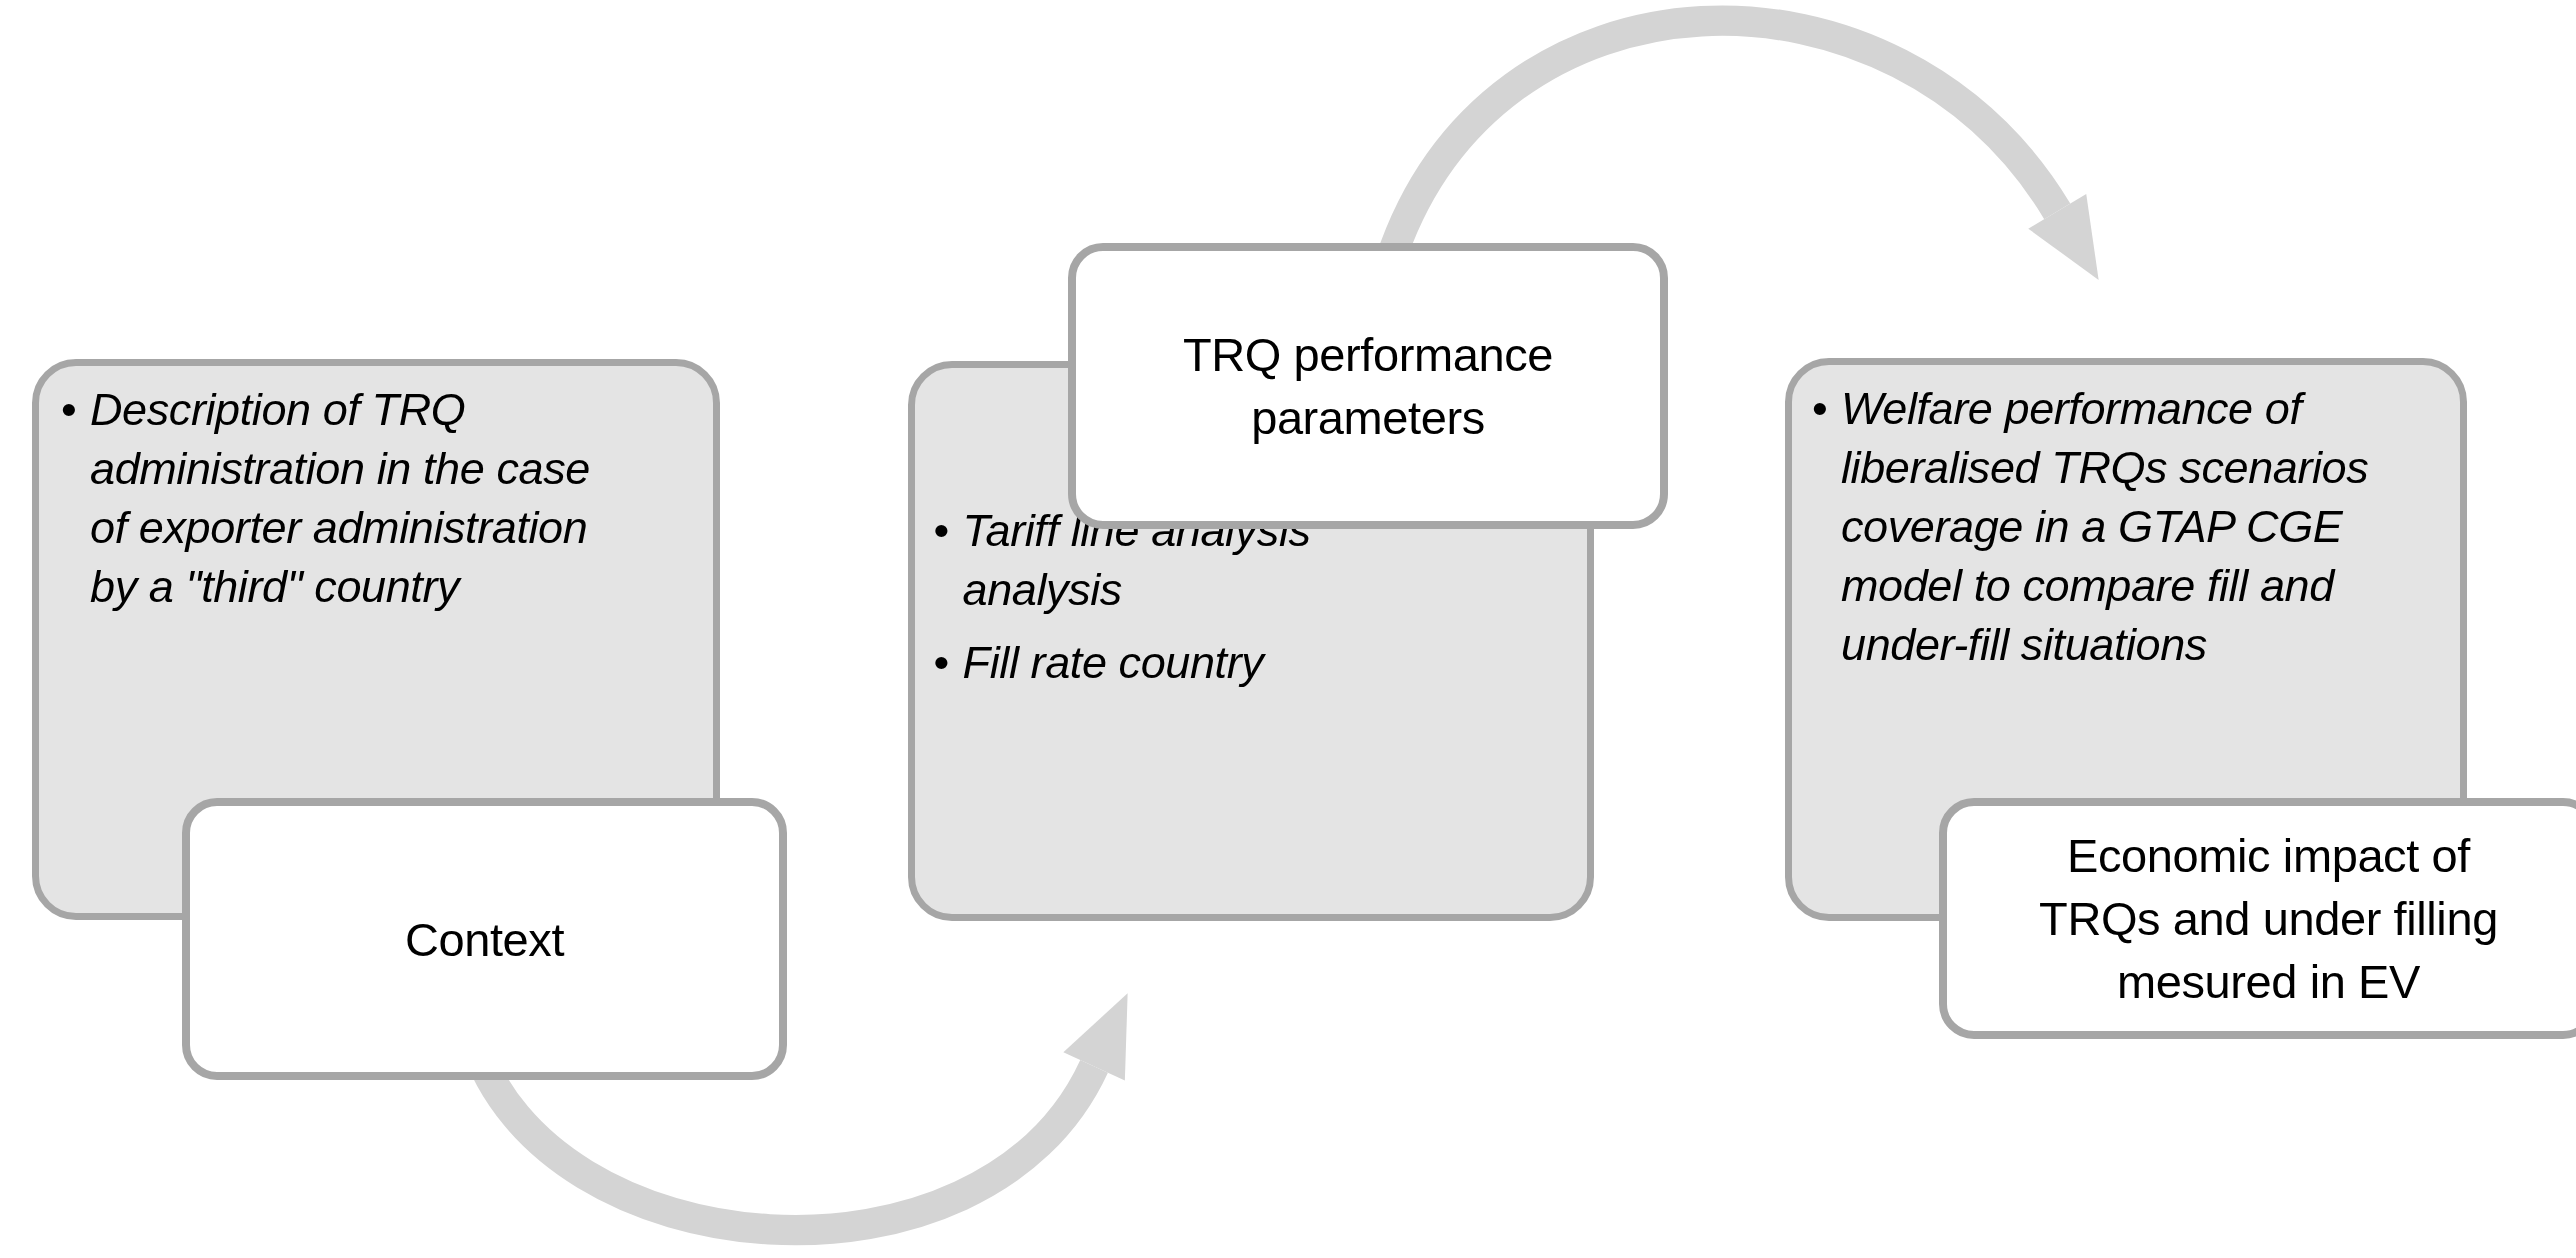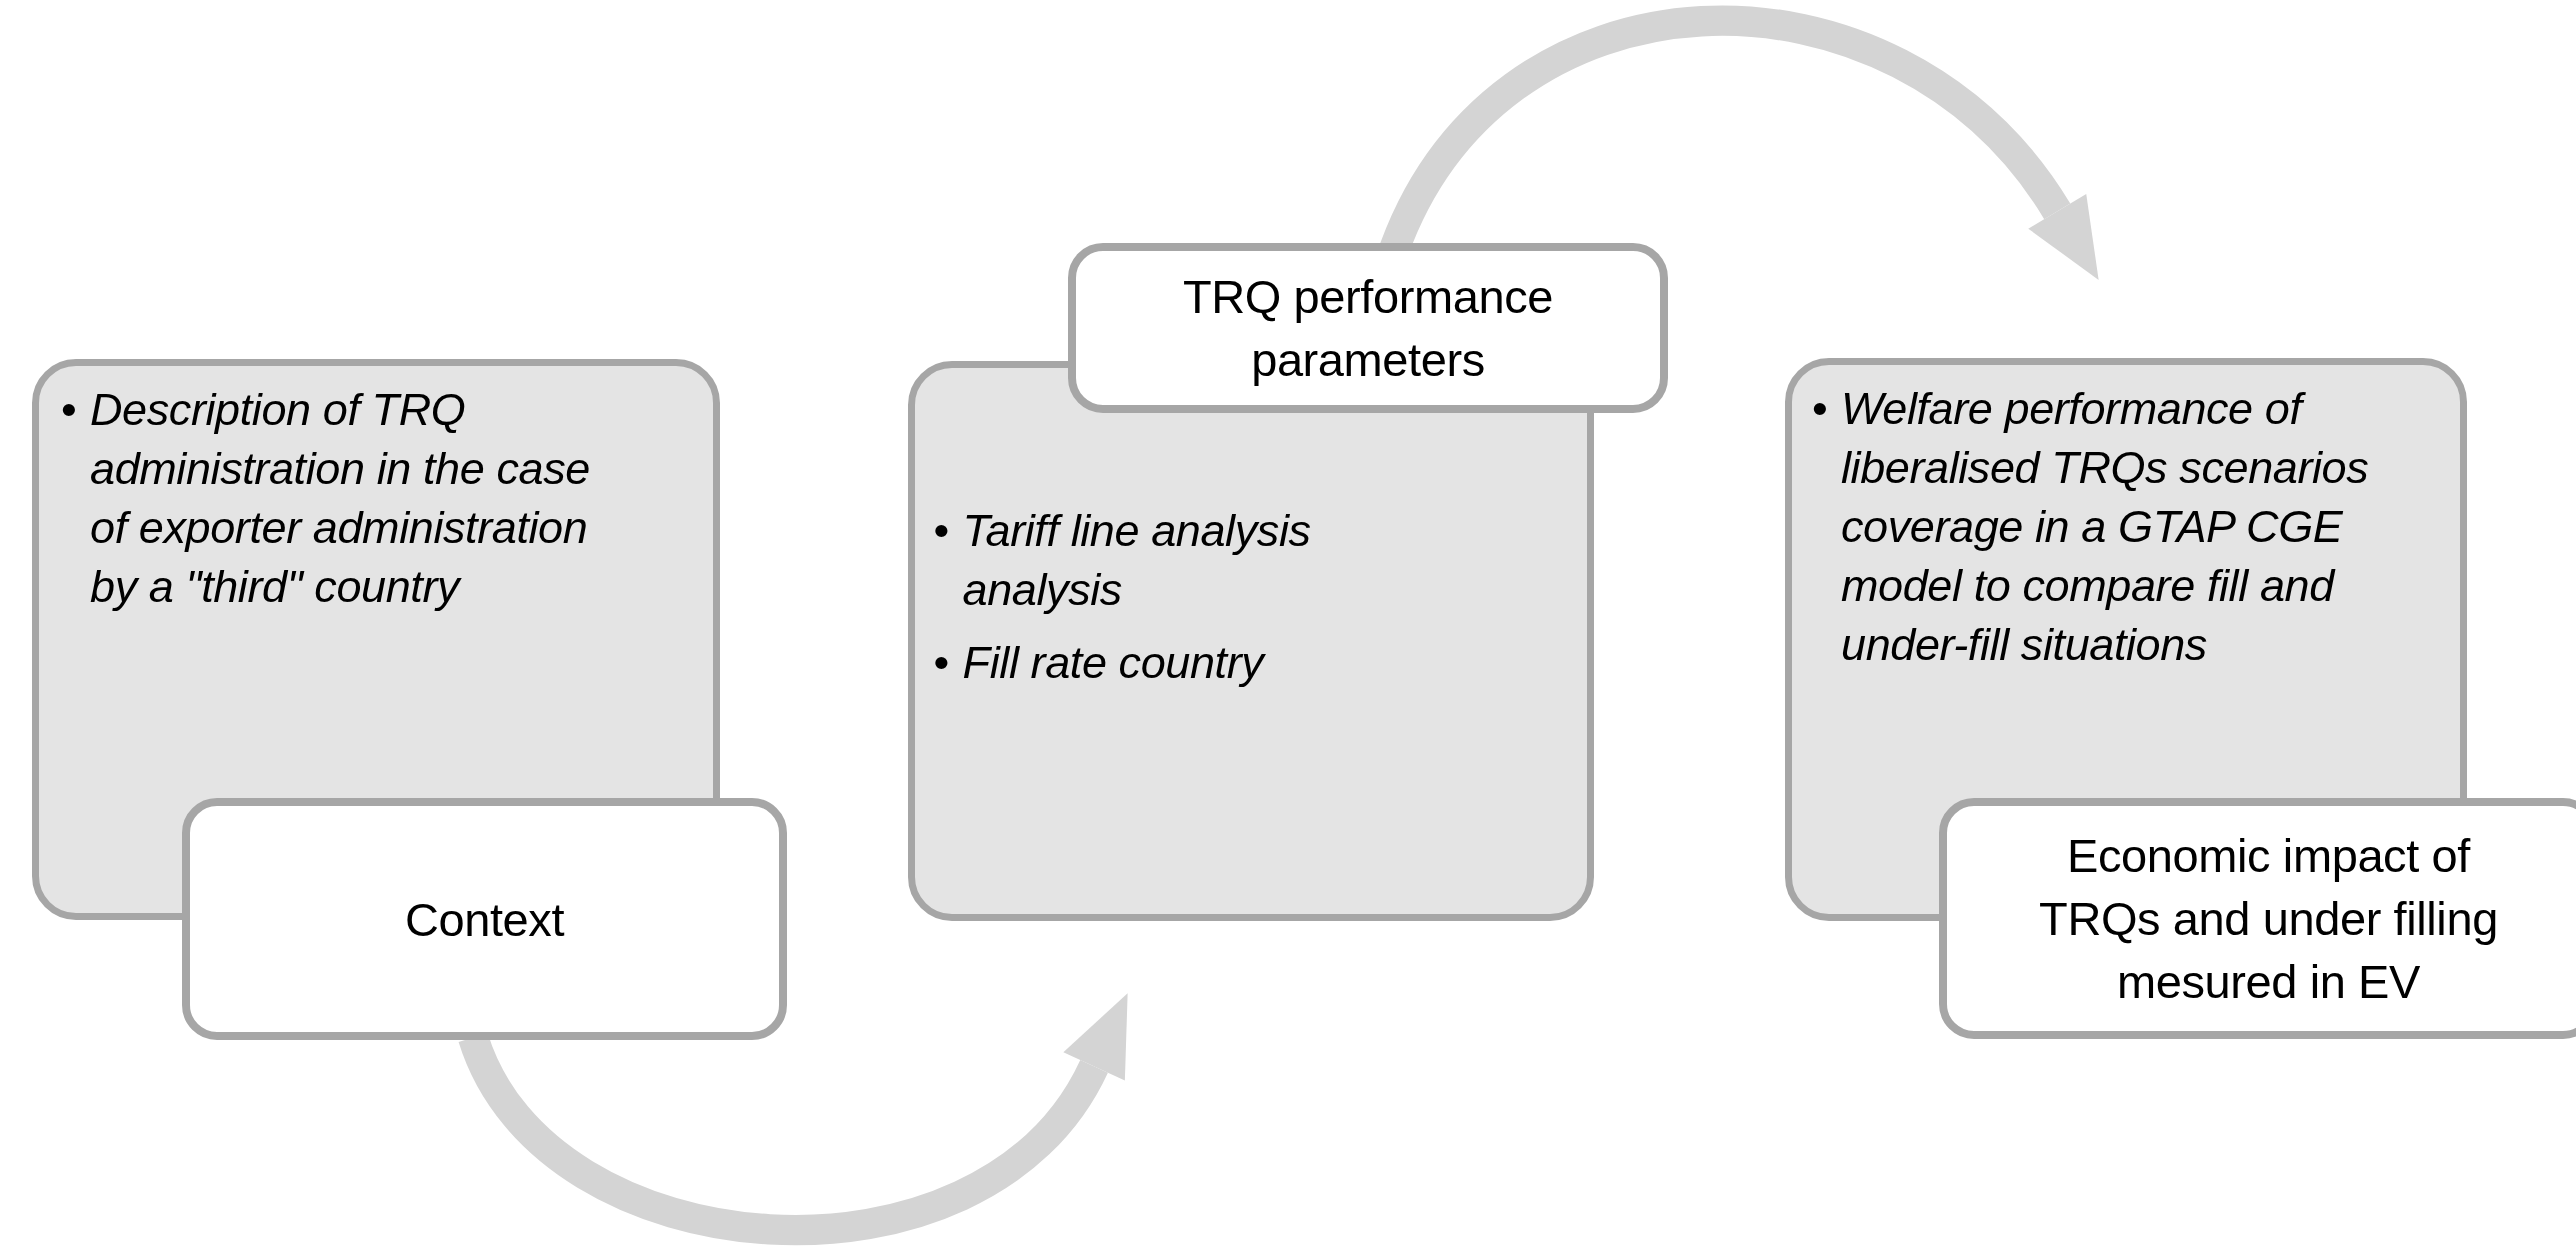--- a/index.html
+++ b/index.html
@@ -72,22 +72,22 @@
     display: flex;
     align-items: center;
     justify-content: center;
     text-align: center;
     font-size: 47px;
     line-height: 63px;
     letter-spacing: -0.4px;
     white-space: pre-line;
     padding: 0 15px;
   }
-  .title-context { left: 182px;  top: 798px; width: 605px; height: 242px; }
-  .title-params  { left: 1068px; top: 243px; width: 600px; height: 170px; }
+  .title-context { left: 182px;  top: 798px; width: 605px; height: 282px; }
+  .title-params  { left: 1068px; top: 243px; width: 600px; height: 286px; }
   .title-impact  { left: 1939px; top: 798px; width: 659px; height: 241px; }
 </style>
 </head>
 <body>
 
 <div class="canvas">
 
   <div class="panel panel-context">
     <div class="bullet-item">
       <span class="dot">•</span>

